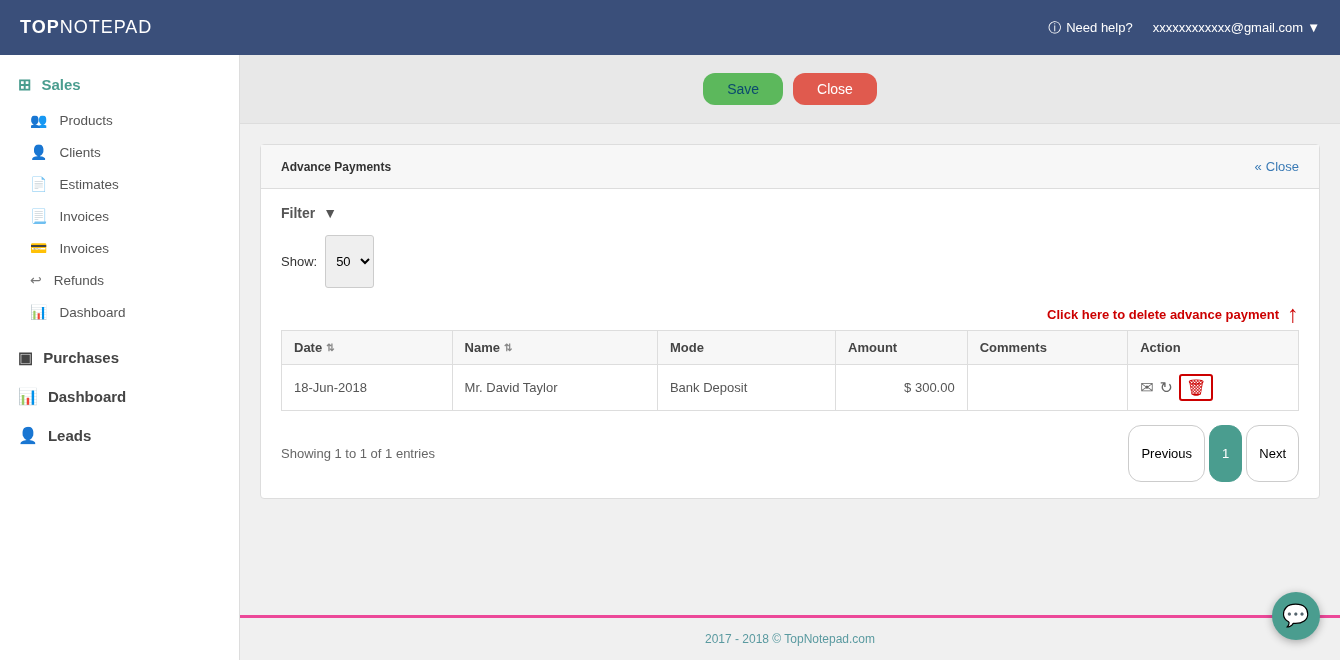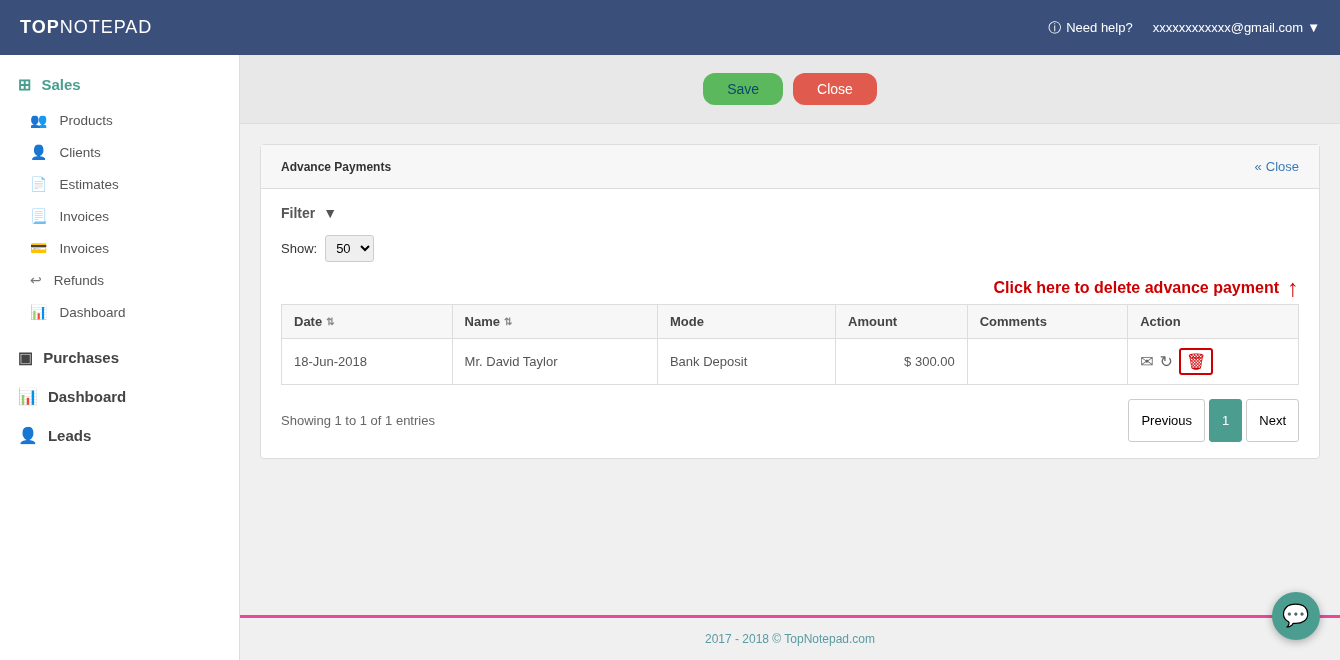--- a/index.html
+++ b/index.html
@@ -189,21 +189,21 @@
     .filter-icon { color: #555; }
 
     .show-bar {
       display: flex;
       align-items: center;
       gap: 8px;
       margin-bottom: 14px;
       font-size: 13px;
     }
     .show-select {
-      padding: 4px 6px;
+      padding: 17px 6px;
       border: 1px solid #ccc;
       border-radius: 3px;
       font-size: 13px;
     }
 
     
     .data-table {
       width: 100%;
       border-collapse: collapse;
       font-size: 13px;
@@ -256,34 +256,34 @@
       color: #666;
     }
     .pagination-controls {
       display: flex;
       align-items: center;
       gap: 4px;
     }
     .page-btn {
       border: 1px solid #ccc;
       background: #fff;
-      padding: 13px 12px;
-      cursor: pointer;
-      font-size: 13px;
-      border-radius: 3px;
+      padding: 20px 12px;
+      cursor: pointer;
+      font-size: 13px;
+      border-radius: 13px;
     }
     .page-btn.active {
       background: #4a9d8f;
       color: white;
       border-color: #4a9d8f;
     }
     .callout-text {
       color: #cc0000;
       font-weight: bold;
-      font-size: 16px;
+      font-size: 13px;
     }
     .delete-arrow {
       color: #cc0000;
       font-size: 20px;
       line-height: 1;
     }
 
     
     .footer {
       background: #f0f0f0;

